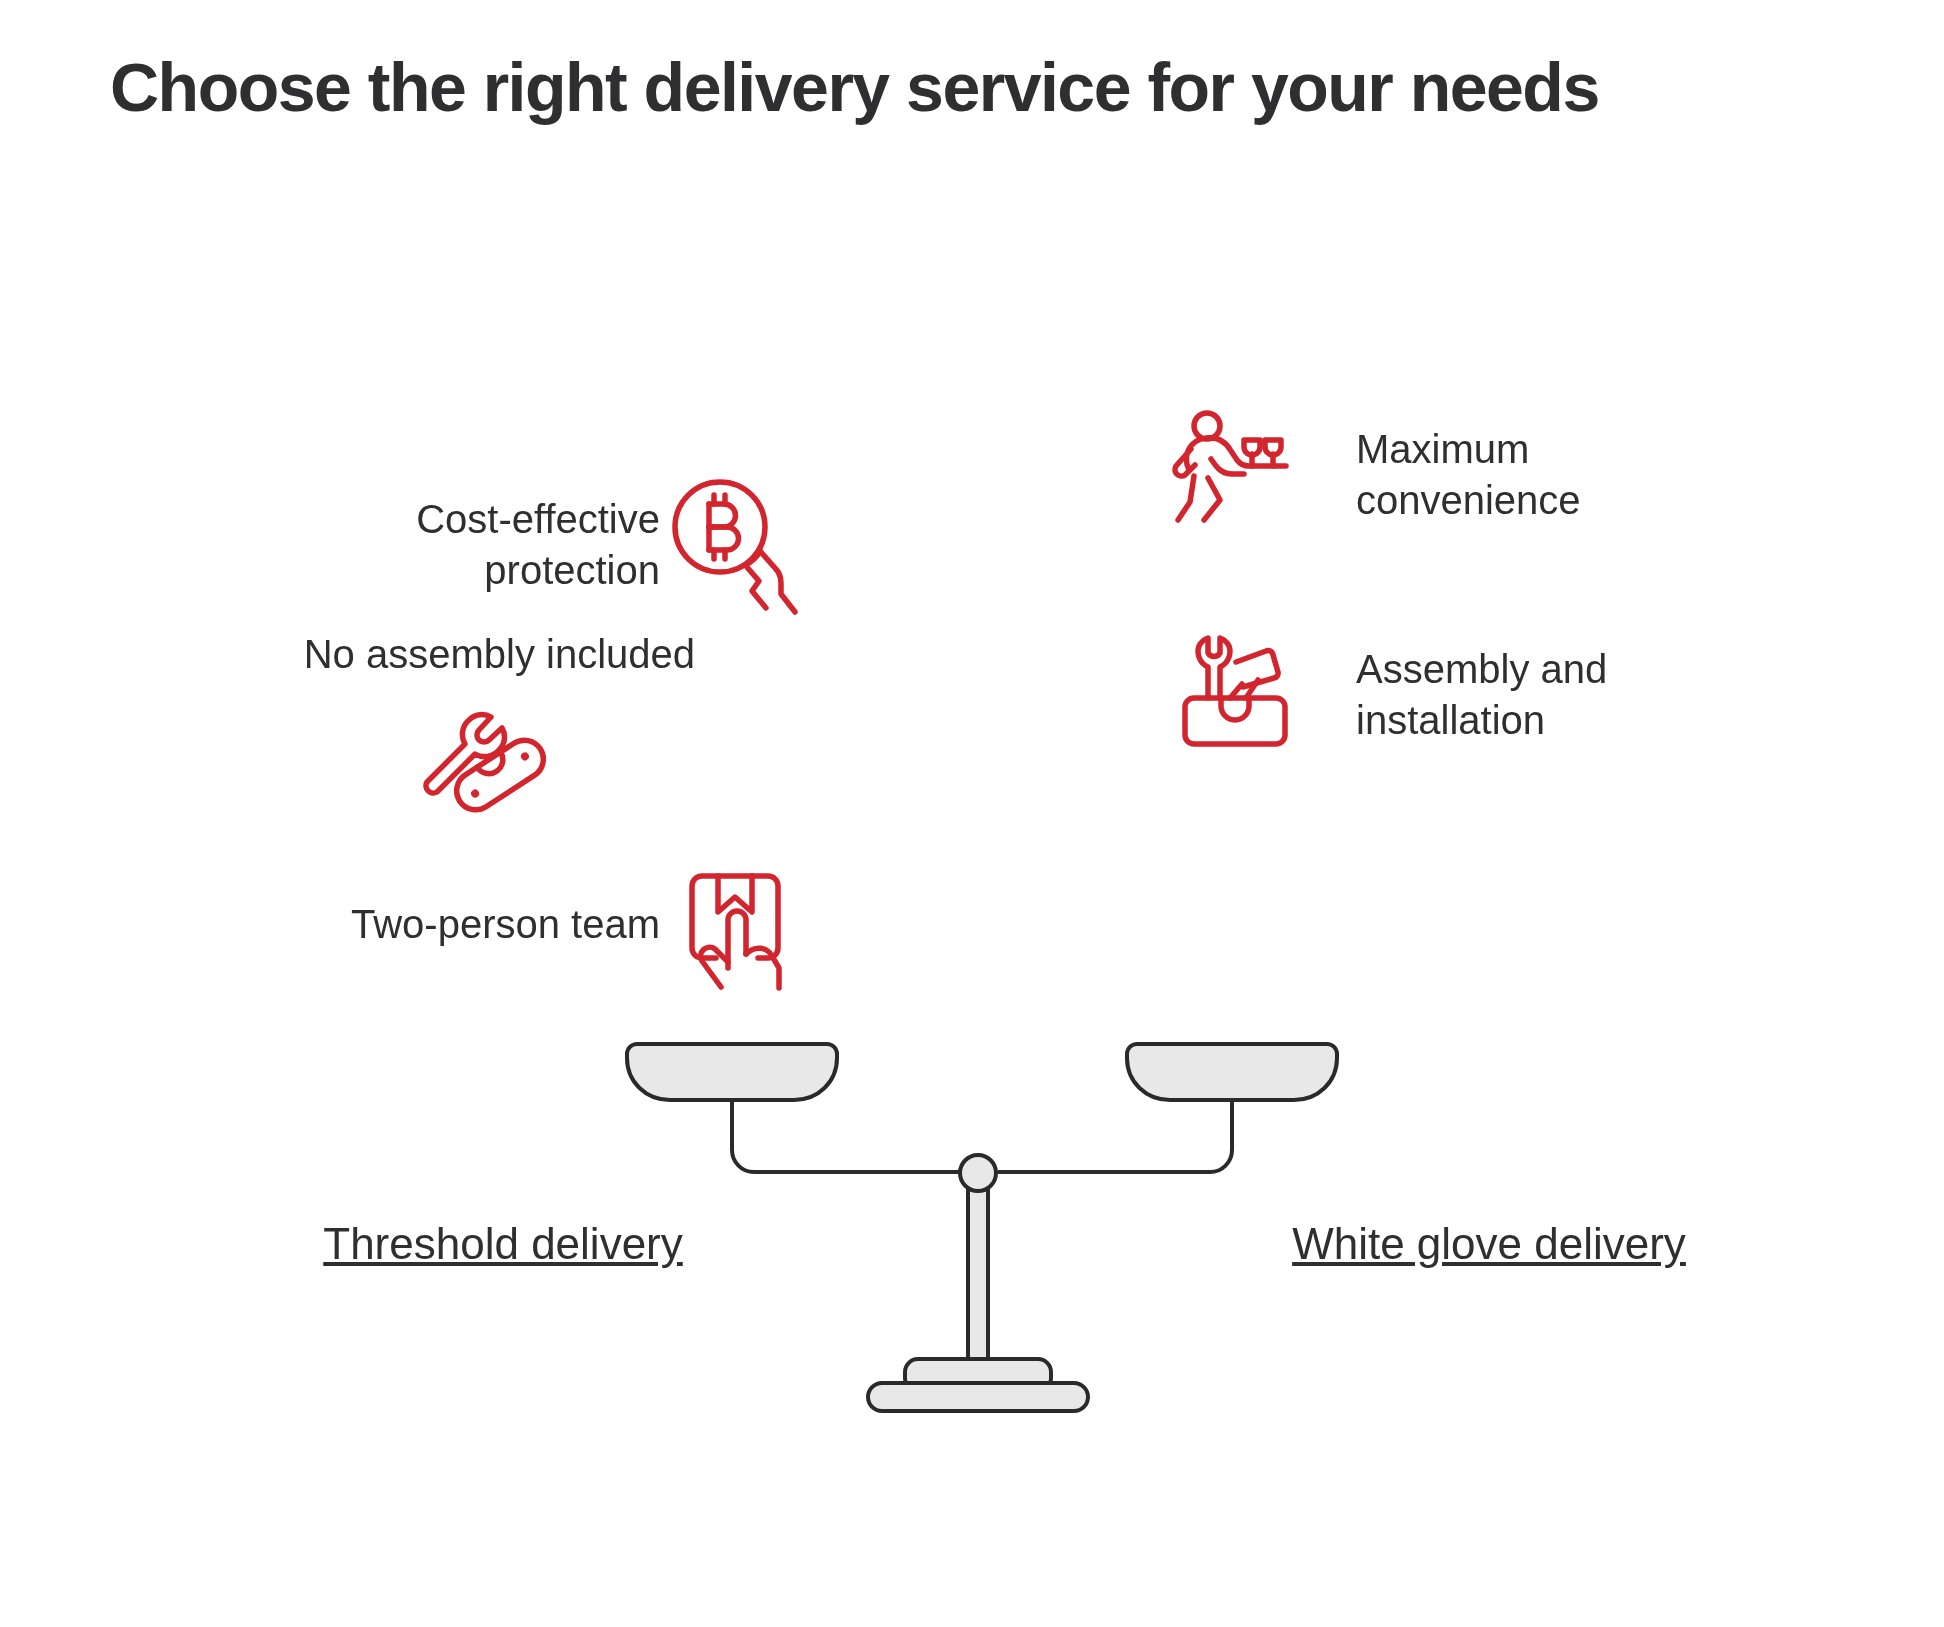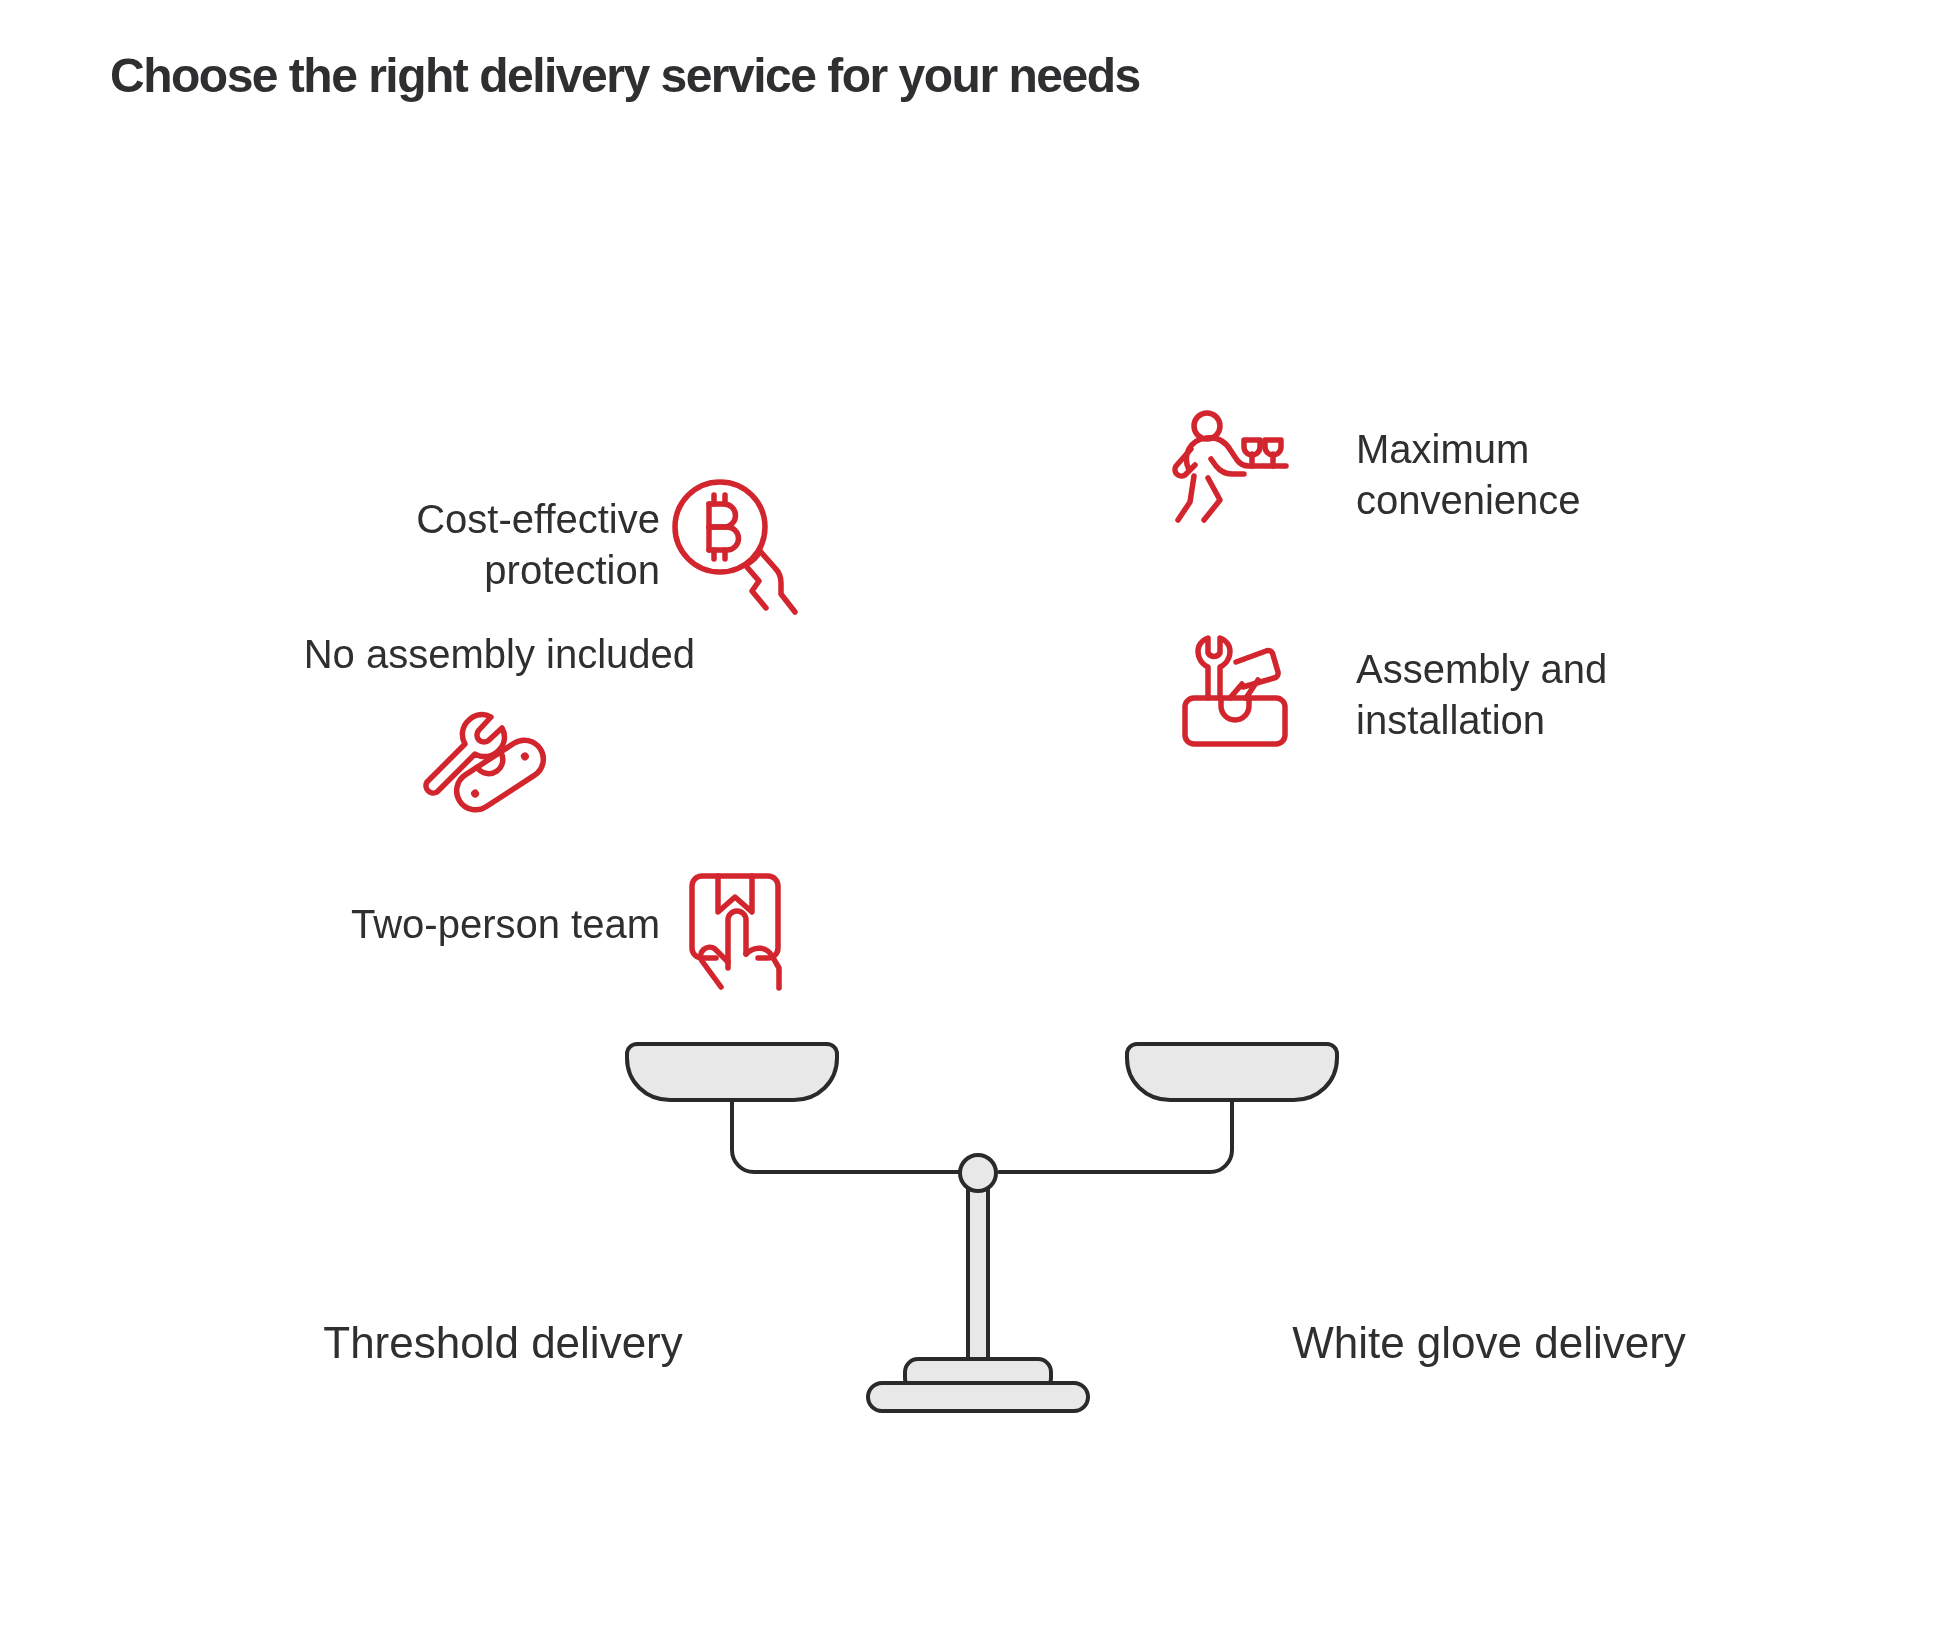--- a/index.html
+++ b/index.html
@@ -4,21 +4,21 @@
 <style>
   html,body { margin:0; padding:0; background:#ffffff; }
   .canvas {
     position:relative; width:1944px; height:1627px;
     background:#ffffff; overflow:hidden;
     font-family:"Liberation Sans", sans-serif;
     color:var(--ink,#2f2f32);
   }
   .title {
     position:absolute; left:110px; top:48px;
-    font-size:48px; font-weight:700; letter-spacing:-1.5px;
+    font-size:68px; font-weight:700; letter-spacing:-1.5px;
     color:var(--ink,#2f2f32); white-space:nowrap;text-align:center;
   }
   .feature-row { position:absolute; height:150px; display:flex; align-items:center; }
   .feature-row.left  { left:150px;  width:660px; justify-content:flex-end; }
   .feature-row.right { left:1160px; width:720px; justify-content:flex-start; gap:46px; }
   .row-l1 { top:470px; } .row-l2 { top:680px;flex-direction:column; } .row-l3 { top:850px; }
   .row-r1 { top:400px; } .row-r2 { top:620px; } .row-r3 { top:840px; }
   .feature-label { font-size:40px; line-height:1.28; color:var(--ink,#2f2f32); }
   .feature-row.left  .feature-label { text-align:right; width:430px; }
   .feature-row.right .feature-label { text-align:left;  width:310px; }
@@ -31,21 +31,21 @@
   .icon .dot { fill:var(--red,#d2252d); stroke:none; }
   .icon .mask { fill:#ffffff; }
   .scale-svg { position:absolute; left:560px; top:1030px; }
   .scale-svg path, .scale-svg rect, .scale-svg circle {
     stroke:var(--scale-stroke,#2a2a2c); stroke-width:4; fill:none;
     stroke-linecap:round; stroke-linejoin:round;
   }
   .scale-svg .filled { fill:var(--scale-fill,#e8e8e9); }
   .side-label {
     position:absolute; width:500px; text-align:center;
-    font-size:44px; color:var(--ink,#2f2f32); top:1318px;
+    font-size:44px; color:var(--ink,#2f2f32); top:1219px;text-decoration:underline;
   }
   .side-label.left  { left:253px; }
   .side-label.right { left:1239px; }
 </style>
 </head>
 <body>
 
 <div class="canvas">
 
   <div class="title">Choose the right delivery service for your needs</div>

